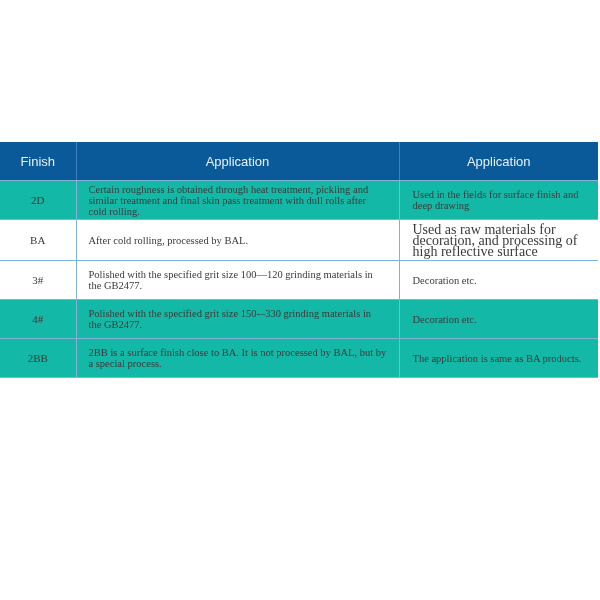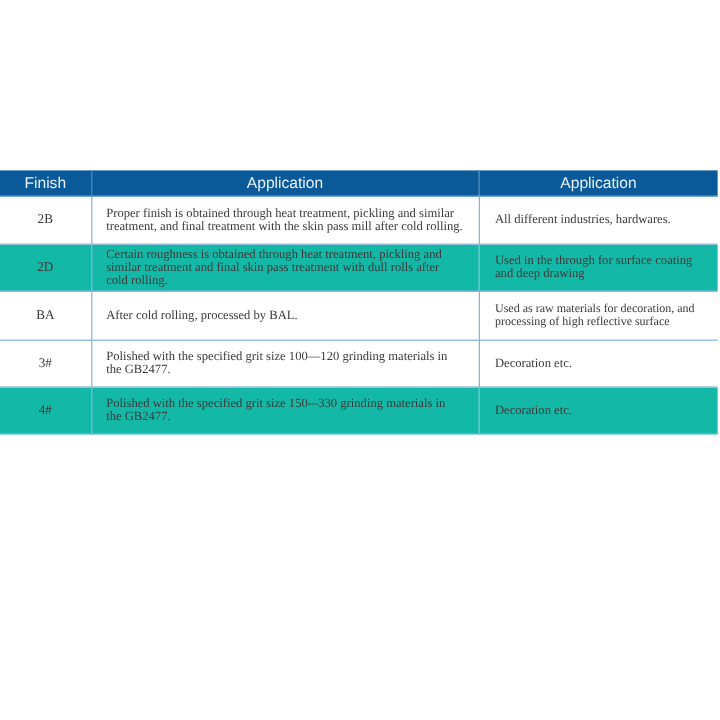--- a/index.html
+++ b/index.html
@@ -3,73 +3,73 @@
 <meta charset="utf-8">
 <style>
   html, body { margin: 0; padding: 0; background: #ffffff; }
   body { width: 600px; height: 600px; position: relative; overflow: hidden; }
   .tbl {
     position: absolute; left: 0; top: 142px; width: 598px;
     border-collapse: collapse; table-layout: fixed;
     font-family: "Liberation Serif", serif; color: #3a3a3a;
   }
   .tbl th {
-    background: #0a5a9a; color: #e8f1fa; height: 21px;
+    background: #0a5a9a; color: #e8f1fa; height: 38px;
     font-family: "Liberation Sans", sans-serif; font-weight: normal; font-size: 13px;
     border-right: 1px solid #3f82bf; border-bottom: 1px solid #7fb3d8;
     padding: 0; text-align: center;
   }
   .tbl th:last-child { border-right: none; margin-left: 48px; }
   .tbl td {
     border-right: 1px solid #7fb3d8; border-bottom: 1px solid #7fb3d8;
     padding: 2px 12px; font-size: 10.5px; line-height: 11px; vertical-align: middle;
   }
   .tbl td:last-child { border-right: none; }
   .tbl tr.alt td { background: #14b8a6; }
   .tbl td.finish { text-align: center; font-size: 11px; padding: 0; }
   .tbl td.app { padding-left: 13px; }
-  .tbl td.app.small { font-size: 10px; line-height: 11px; }
+  .tbl td.app.small { font-size: 14px; line-height: 11px; }
   col.c1 { width: 76px; } col.c2 { width: 323px; } col.c3 { width: 199px; }
 </style>
 </head>
 <body>
 
 <table class="tbl">
   <colgroup>
       <col class="c1">
       <col class="c2">
       <col class="c3">
     </colgroup>
   <thead>
     <tr>
       <th>Finish</th>
       <th>Application</th>
       <th>Application</th>
     </tr>
   </thead>
   <tbody>
-    <tr style="height:40px">
-      <td class="finish">2B</td>
-      <td>Proper finish is obtained through heat treatment, pickling and similar treatment, and final treatment with the skin pass mill after cold rolling.</td>
-      <td class="app">All different industries, hardwares.</td>
-    </tr>
     <tr class="alt" style="height:39px">
       <td class="finish">2D</td>
       <td>Certain roughness is obtained through heat treatment, pickling and similar treatment and final skin pass treatment with dull rolls after cold rolling.</td>
-      <td class="app">Used in the through for surface coating and deep drawing</td>
+      <td class="app">Used in the fields for surface finish and deep drawing</td>
     </tr>
     <tr style="height:41px">
       <td class="finish">BA</td>
       <td>After cold rolling, processed by BAL.</td>
       <td class="app small">Used as raw materials for decoration, and processing of  high reflective surface</td>
     </tr>
     <tr style="height:39px">
       <td class="finish">3#</td>
       <td>Polished with the specified grit size 100—120 grinding materials in the GB2477.</td>
       <td class="app">Decoration etc.</td>
     </tr>
     <tr class="alt" style="height:39px">
       <td class="finish">4#</td>
       <td>Polished with the specified grit size 150-–330 grinding materials in the GB2477.</td>
       <td class="app">Decoration etc.</td>
     </tr>
+    <tr class="alt" style="height:39px">
+      <td class="finish">2BB</td>
+      <td>2BB is a surface finish close to BA. It is not processed by BAL, but by a special process.</td>
+      <td class="app">The application is same as BA products.</td>
+    </tr>
   </tbody>
 </table>
 
 </body></html>

